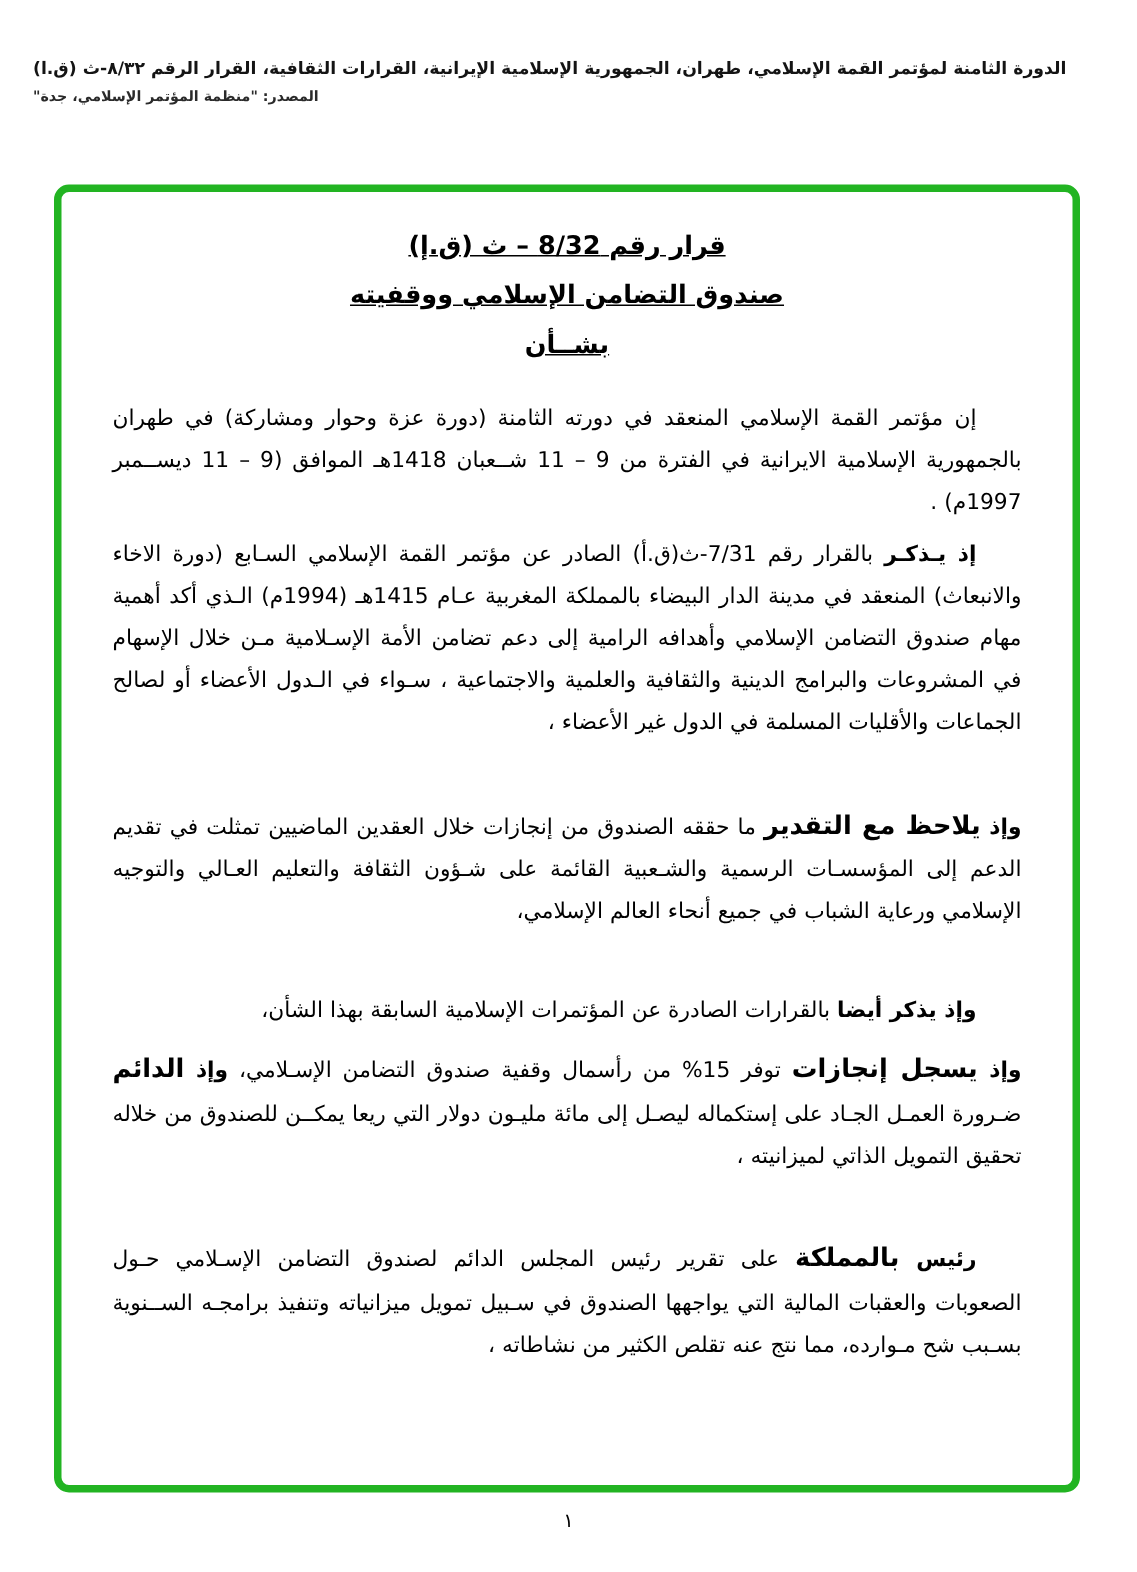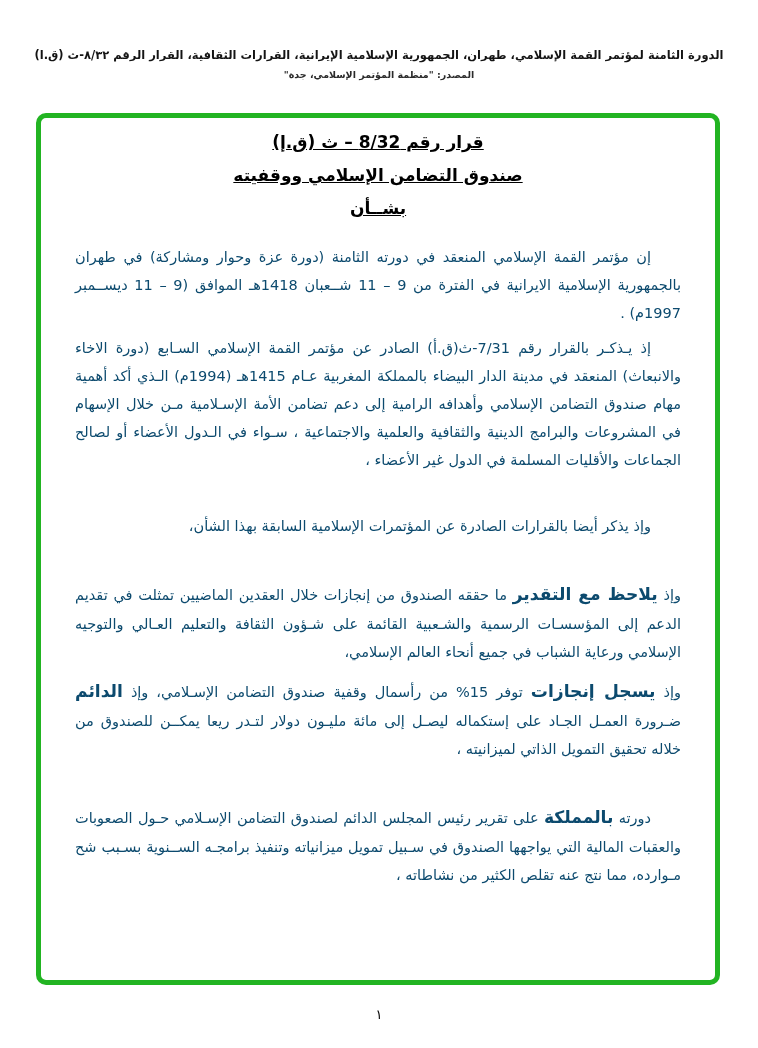--- a/index.html
+++ b/index.html
@@ -13,69 +13,69 @@
     }
     .page {
       position: relative;
       width: 758px;
       height: 1048px;
       background: #ffffff;
       direction: rtl;
     }
     .doc-header {
       position: absolute;
-      top: 48px;
+      top: 38px;
       right: 22px;
       left: 22px;
-      text-align: center;
+      text-align: left;
       color: #141414;
     }
     .doc-header .line1 {
       font-size: 11.5px;
       font-weight: bold;
       letter-spacing: 0;
       white-space: nowrap;
     }
     .doc-header .line2 {
       font-size: 9.5px;
       font-weight: bold;
       margin-top: 7px;
       color: #2a2a2a;
     }
     .frame {
       position: absolute;
-      top: 113px;
+      top: 123px;
       right: 38px;
       width: 684px;
       height: 872px;
       border: 5px solid #22b422;
       border-radius: 10px;
-      padding: 14px 34px 0 34px;
+      padding: 26px 34px 0 34px;
       overflow: hidden;
       background: #ffffff;
     }
     .title-block { text-align: center; margin-bottom: 26px; }
     .title-line {
       font-size: 17px;
       font-weight: bold;
       color: #000;
       text-decoration: underline;
       margin-bottom: 13px;
     }
     .body-text {
       font-size: 14.5px;
       line-height: 1.92;
       text-align: justify;
-      color: #0c4a6e;
+      color: #000000;
     }
     p.para { margin: 0; }
     p.indent { text-indent: 30px; }
     .gap-sm { margin-top: 8px !important; }
     .gap-lg { margin-top: 38px !important; }
-    .b  { font-weight: normal; }
+    .b  { font-weight: bold; }
     .bb { font-weight: bold; font-size: 1.18em; }
     .page-number {
       position: absolute;
       bottom: 26px;
       left: 0;
       right: 0;
       text-align: center;
       font-size: 13px;
       color: #000;
     }
@@ -97,26 +97,26 @@
       <div class="title-line">صندوق التضامن الإسلامي ووقفيته</div>
       <div class="title-line">بشــأن</div>
     </div>
 
     <div class="body-text">
 
       <p class="para indent"><span>إن مؤتمر القمة الإسلامي المنعقد في دورته الثامنة (دورة عزة وحوار ومشاركة) في  طهران بالجمهورية الإسلامية الايرانية في الفترة من 9 – 11 شــعبان 1418هـ الموافق (9 – 11 ديســمبر 1997م) .</span></p>
 
       <p class="para indent gap-sm"><span class="b">إذ يـذكـر</span><span> بالقرار رقم 7/31-ث(ق.أ) الصادر عن مؤتمر القمة الإسلامي السـابع  (دورة الاخاء والانبعاث) المنعقد في مدينة الدار البيضاء  بالمملكة المغربية عـام 1415هـ  (1994م) الـذي أكد أهمية مهام صندوق التضامن الإسلامي وأهدافه الرامية إلى دعم تضامن الأمة  الإسـلامية مـن خلال الإسهام في المشروعات والبرامج الدينية والثقافية والعلمية والاجتماعية ، سـواء في الـدول الأعضاء أو لصالح الجماعات والأقليات المسلمة في الدول غير الأعضاء ،</span></p>
 
+      <p class="para gap-lg"><span class="b">وإذ </span><span class="bb">يلاحظ مع التقدير</span><span> ما حققه الصندوق من إنجازات خلال العقدين الماضيين تمثلت في تقديم الدعم إلى المؤسسـات الرسمية والشـعبية القائمة على شـؤون الثقافة والتعليم العـالي والتوجيه الإسلامي ورعاية الشباب في جميع أنحاء العالم الإسلامي،</span></p>
+
       <p class="para indent gap-lg"><span class="b">وإذ يذكر أيضا</span><span> بالقرارات الصادرة عن المؤتمرات الإسلامية السابقة بهذا الشأن،</span></p>
 
-      <p class="para gap-lg"><span class="b">وإذ </span><span class="bb">يلاحظ مع التقدير</span><span> ما حققه الصندوق من إنجازات خلال العقدين الماضيين تمثلت في تقديم الدعم إلى المؤسسـات الرسمية والشـعبية القائمة على شـؤون الثقافة والتعليم العـالي والتوجيه الإسلامي ورعاية الشباب في جميع أنحاء العالم الإسلامي،</span></p>
+      <p class="para gap-sm"><span class="b">وإذ </span><span class="bb">يسجل إنجازات</span><span> توفر 15% من رأسمال وقفية صندوق التضامن الإسـلامي، </span><span class="b">وإذ </span><span class="bb">الدائم</span><span> ضـرورة العمـل الجـاد على إستكماله ليصـل إلى مائة مليـون دولار التي ريعا يمكــن للصندوق من خلاله تحقيق التمويل الذاتي لميزانيته ،</span></p>
 
-      <p class="para gap-sm"><span class="b">وإذ </span><span class="bb">يسجل إنجازات</span><span> توفر 15% من رأسمال وقفية صندوق التضامن الإسـلامي، </span><span class="b">وإذ </span><span class="bb">الدائم</span><span> ضـرورة العمـل الجـاد على إستكماله ليصـل إلى مائة مليـون دولار لتـدر ريعا يمكــن للصندوق من خلاله تحقيق التمويل الذاتي لميزانيته ،</span></p>
-
-      <p class="para indent gap-lg"><span class="b">دورته </span><span class="bb">بالمملكة</span><span> على تقرير رئيس المجلس الدائم لصندوق التضامن الإسـلامي حـول الصعوبات والعقبات المالية التي يواجهها الصندوق في سـبيل تمويل ميزانياته وتنفيذ برامجـه الســنوية بسـبب شح مـوارده، مما نتج عنه تقلص الكثير من نشاطاته ،</span></p>
+      <p class="para indent gap-lg"><span class="b">رئيس </span><span class="bb">بالمملكة</span><span> على تقرير رئيس المجلس الدائم لصندوق التضامن الإسـلامي حـول الصعوبات والعقبات المالية التي يواجهها الصندوق في سـبيل تمويل ميزانياته وتنفيذ برامجـه الســنوية بسـبب شح مـوارده، مما نتج عنه تقلص الكثير من نشاطاته ،</span></p>
 
     </div>
   </div>
 
   <div class="page-number">١</div>
 
 </div>
 
 </body></html>

